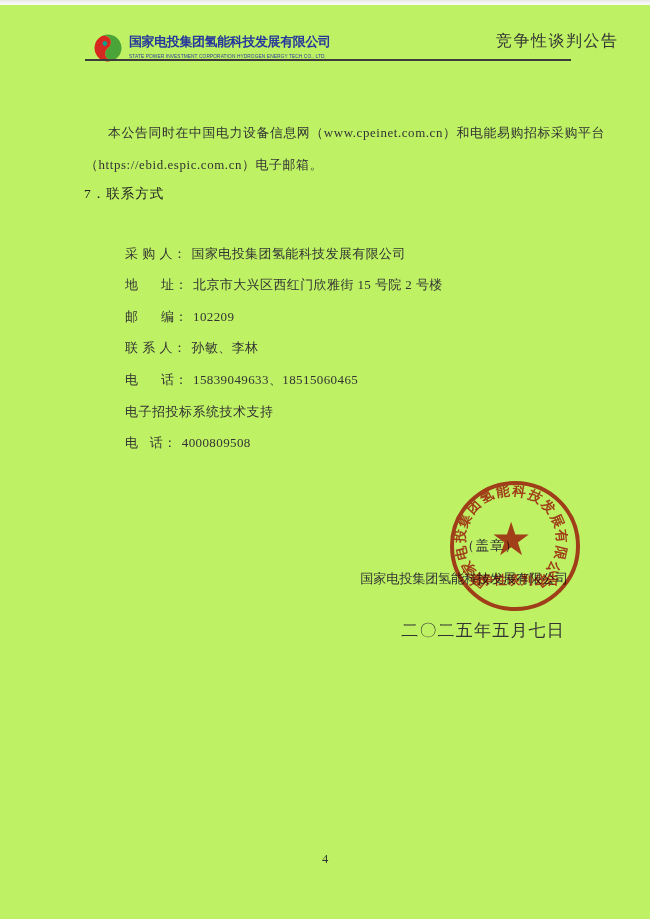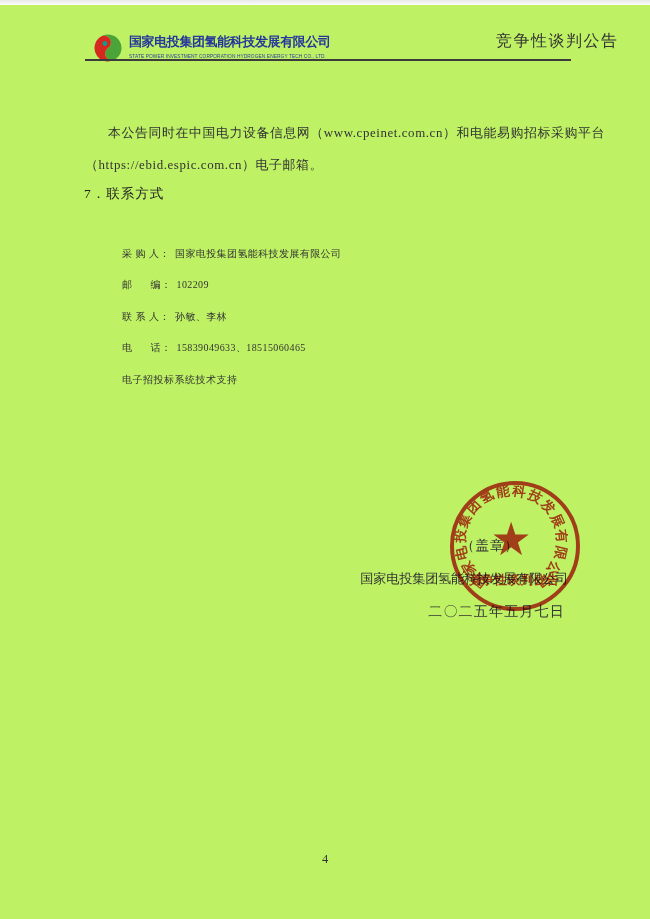--- a/index.html
+++ b/index.html
@@ -14,28 +14,28 @@
   .brand-en{font-family:"Liberation Sans","DejaVu Sans",sans-serif;font-size:4.8px;letter-spacing:0.1px;color:#2c3f9e;margin-top:3px;white-space:nowrap;}
   .doc-type{position:absolute;left:496px;top:31px;font-size:16px;color:#333;letter-spacing:1.5px;white-space:nowrap;}
   .header-rule{position:absolute;left:85px;top:59px;width:486px;height:2px;background:#3c3c3c;}
 
   
   .para{position:absolute;left:85px;top:118px;width:482px;font-size:12.9px;}
   .para-line{display:block;height:31.8px;line-height:31.8px;white-space:nowrap;letter-spacing:0.6px;}
   .para-line.indent{text-indent:23px;}
   .section-heading{position:absolute;left:84px;top:185px;margin:0;font-size:13.5px;font-weight:normal;color:#222;letter-spacing:1px;white-space:nowrap;}
   .rows{position:absolute;left:112px;top:206px;}
-  .row{height:31.6px;line-height:31.6px;font-size:10px;white-space:pre;}
+  .row{height:31.6px;line-height:31.6px;font-size:13px;white-space:pre;}
   .row-label{white-space:pre;letter-spacing:0.5px;}
   .row-value{margin-left:5px;letter-spacing:0.4px;}
 
   
   .seal-note{position:absolute;left:461px;top:537px;font-size:13.5px;letter-spacing:1px;color:#333;}
   .sig-company{position:absolute;right:82px;top:570px;font-size:13.2px;letter-spacing:-0.2px;color:#333;white-space:nowrap;}
-  .sig-date{position:absolute;right:85px;top:603px;font-size:14px;letter-spacing:1.2px;color:#333;white-space:nowrap;}
+  .sig-date{position:absolute;right:85px;top:619px;font-size:17px;letter-spacing:1.2px;color:#333;white-space:nowrap;}
 
   
   .stamp{position:absolute;left:430px;top:462px;width:168px;height:168px;opacity:0.87;mix-blend-mode:multiply;pointer-events:none;}
   .stamp-circle{position:absolute;left:20px;top:19px;width:122px;height:122px;border:4.5px solid #cf241e;border-radius:50%;}
   .stamp-ring{position:absolute;left:0;top:0;width:100%;height:100%;}
   .stamp-ring span{position:absolute;font-size:13.5px;font-weight:bold;color:#cf241e;transform-origin:center;white-space:pre;}
   .stamp-star{position:absolute;left:81px;top:79px;transform:translate(-50%,-52%);font-size:46px;color:#d3261f;line-height:1;}
   .stamp-bottom-text{position:absolute;left:0;top:110px;width:100%;text-align:center;font-size:12.5px;font-weight:bold;color:#cf241e;letter-spacing:0.5px;}
 
   
@@ -67,38 +67,44 @@
     <span class="para-line indent">本公告同时在中国电力设备信息网（www.cpeinet.com.cn）和电能易购招标采购平台</span>
     <span class="para-line">（https://ebid.espic.com.cn）电子邮箱。</span>
   </div>
   <h2 class="section-heading">7．联系方式</h2>
 
   <div class="rows" id="contact-rows">
   <div class="row">
     <span class="row-label">采 购 人：</span><span class="row-value">国家电投集团氢能科技发展有限公司</span>
   </div>
 
+  <div class="row">
+    <span class="row-label">地      址：</span><span class="row-value">北京市大兴区西红门欣雅街 15 号院 2 号楼</span>
+  </div>
 
   <div class="row">
     <span class="row-label">邮      编：</span><span class="row-value">102209</span>
   </div>
 
   <div class="row">
     <span class="row-label">联 系 人：</span><span class="row-value">孙敏、李林</span>
   </div>
 
   <div class="row">
     <span class="row-label">电      话：</span><span class="row-value">15839049633、18515060465</span>
   </div>
 
 
   <div class="row">
     <span class="row-label">电子招投标系统技术支持</span><span class="row-value"></span>
   </div>
 
+  <div class="row">
+    <span class="row-label">电   话：</span><span class="row-value">4000809508</span>
+  </div>
 </div>
 
   <div class="seal-note">（盖章）</div>
   <div class="sig-company">国家电投集团氢能科技发展有限公司</div>
   <div class="sig-date">二〇二五年五月七日</div>
 
   <div class="stamp">
     <div class="stamp-circle"></div>
     <div class="stamp-ring" id="stamp-ring">
         <span style="left: 49.534px; top: 117.857px; transform: translate(-50%, -50%) rotate(-141deg);">国</span>

